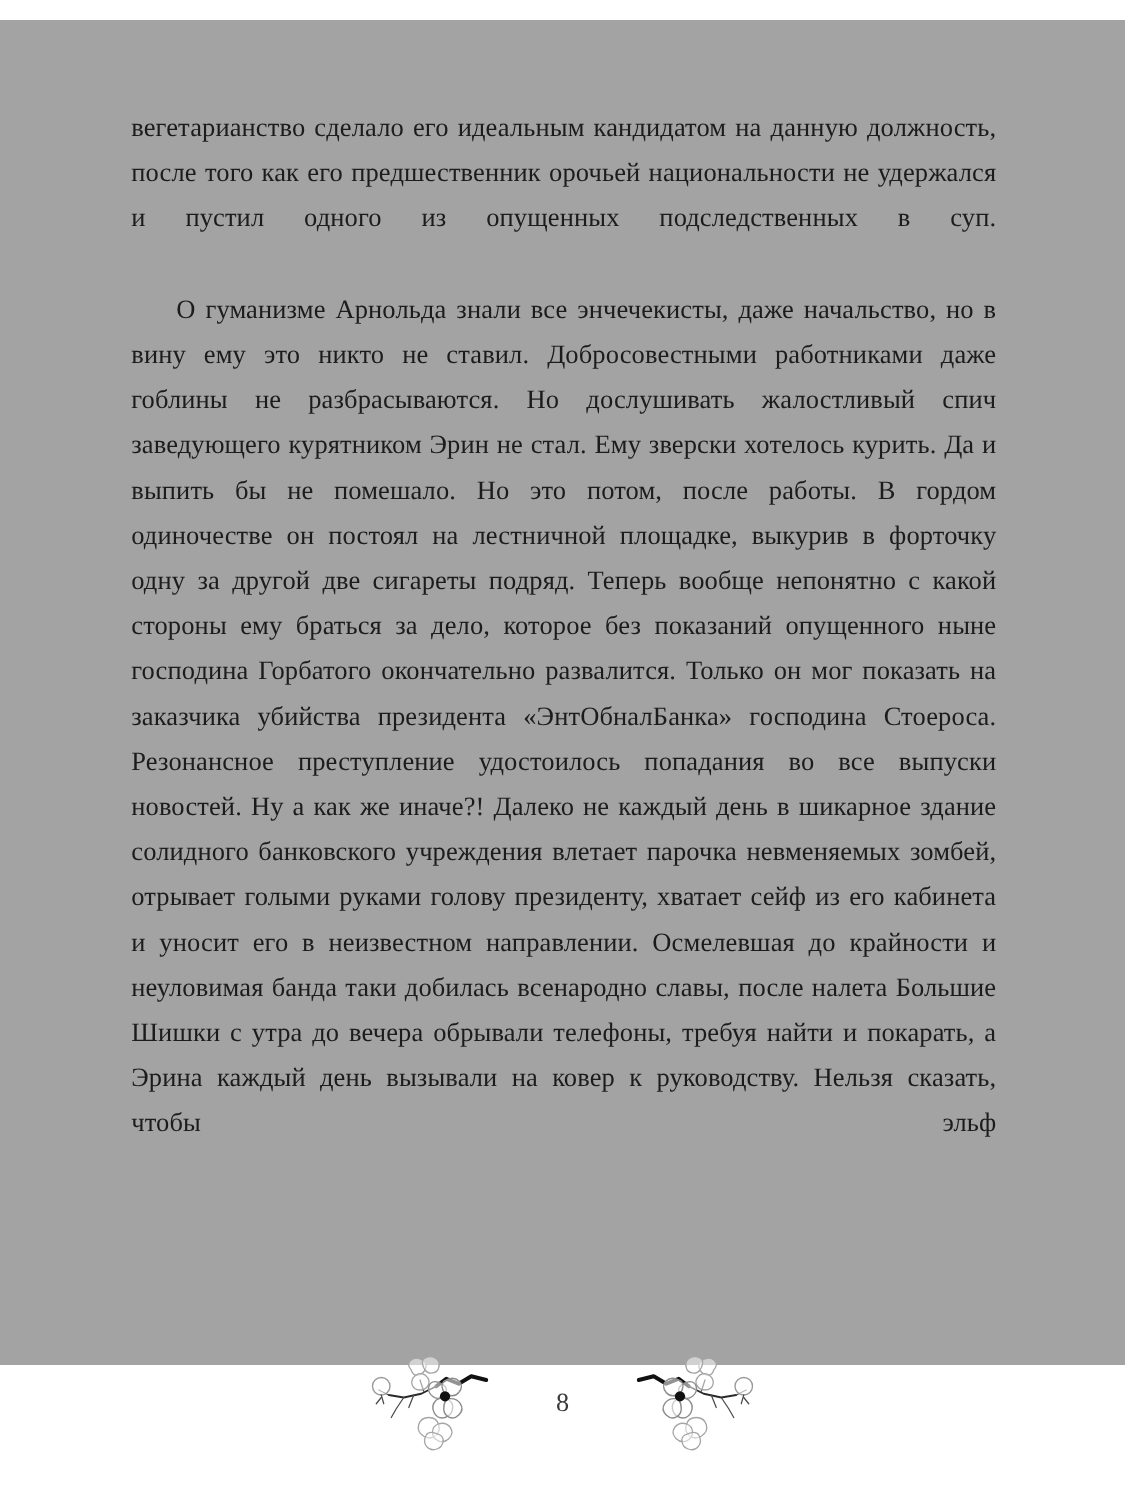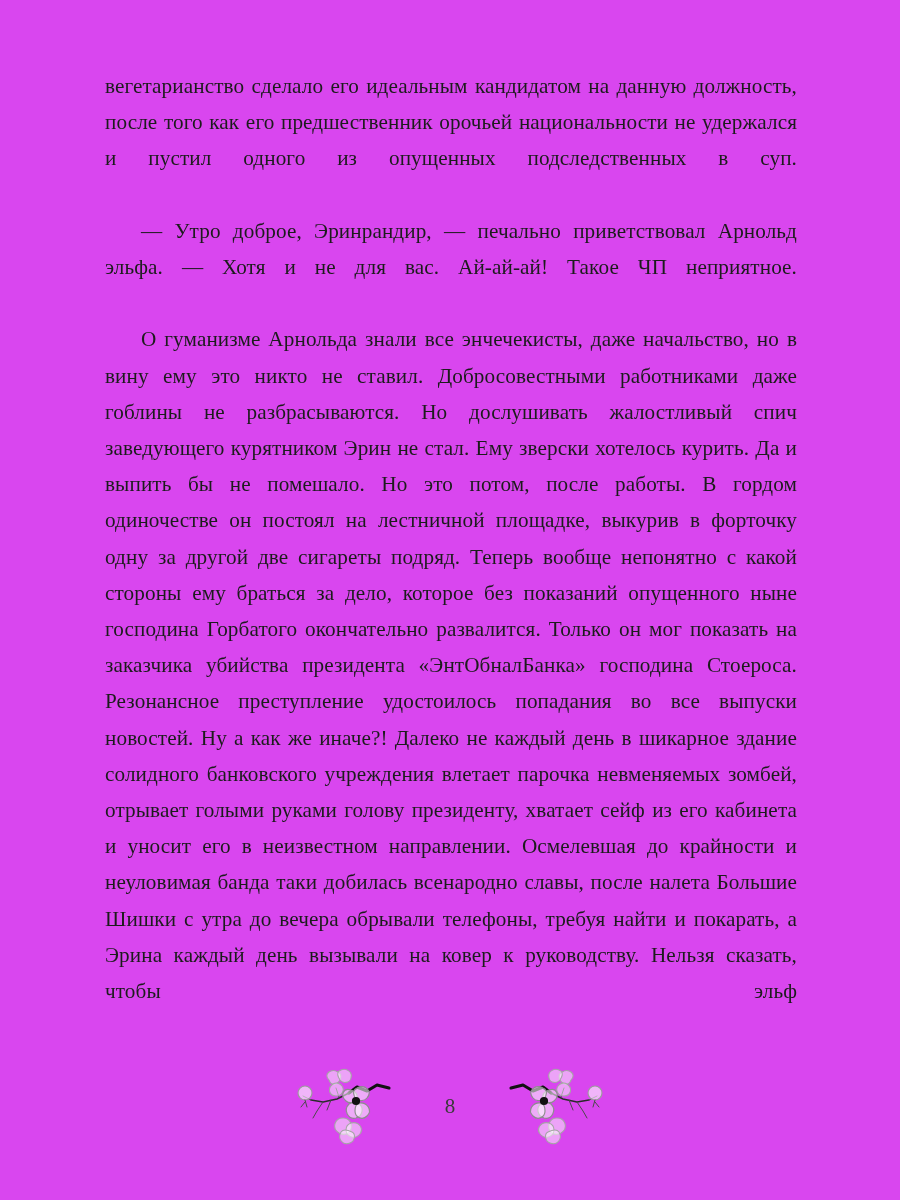--- a/index.html
+++ b/index.html
@@ -12,24 +12,24 @@
     height: 1200px;
     position: relative;
     overflow: hidden;
     font-family: "Liberation Serif", "DejaVu Serif", serif;
     color: #1a1a1a;
   }
 
   .page {
     position: absolute;
     left: 0;
-    top: 0;
+    top: 16px;
     width: 900px;
-    height: 1200px;
-    background: #d946ef;
+    height: 1076px;
+    background: #a3a3a3;
   }
 
   .text-block {
     position: absolute;
     left: 105px;
     top: 68px;
     width: 692px;
   }
 
   .para {
@@ -95,21 +95,20 @@
   .core      { fill: #111111; }
   .bud       { fill: #ffffff; fill-opacity: 0.6; stroke: #9a9a9a; stroke-width: 1.1; }
 </style>
 </head>
 <body>
 
 <div class="page">
 
   <div class="text-block">
     <p class="para">вегетарианство сделало его идеальным кандидатом на данную должность, после того как его предшественник орочьей национальности не удержался и пустил одного из опущенных подследственных в суп.</p>
-    <p class="para indent">— Утро доброе, Эринрандир, — печально приветствовал Арнольд эльфа. — Хотя и не для вас. Ай-ай-ай! Такое ЧП неприятное.</p>
     <p class="para indent">О гуманизме Арнольда знали все энчечекисты, даже начальство, но в вину ему это никто не ставил. Добросовестными работниками даже гоблины не разбрасываются. Но дослушивать жалостливый спич заведующего курятником Эрин не стал. Ему зверски хотелось курить. Да и выпить бы не помешало. Но это потом, после работы. В гордом одиночестве он постоял на лестничной площадке, выкурив в форточку одну за другой две сигареты подряд. Теперь вообще непонятно с какой стороны ему браться за дело, которое без показаний опущенного ныне господина Горбатого окончательно развалится. Только он мог показать на заказчика убийства президента «ЭнтОбналБанка» господина Стоероса. Резонансное преступление удостоилось попадания во все выпуски новостей. Ну а как же иначе?! Далеко не каждый день в шикарное здание солидного банковского учреждения влетает парочка невменяемых зомбей, отрывает голыми руками голову президенту, хватает сейф из его кабинета и уносит его в неизвестном направлении. Осмелевшая до крайности и неуловимая банда таки добилась всенародно славы, после налета Большие Шишки с утра до вечера обрывали телефоны, требуя найти и покарать, а Эрина каждый день вызывали на ковер к руководству. Нельзя сказать, чтобы эльф</p>
   </div>
 
   <div class="footer">
 
     <svg class="ornament left" viewBox="0 0 112 82">
 
       <path class="twig" d="M96 22 L84 19 L74 25 L64 21 L56 27"></path>
       <path class="twig-thin" d="M56 27 L44 33 L30 36 L18 34"></path>
       <path class="twig-hair" d="M30 36 L24 45 L20 52"></path>

